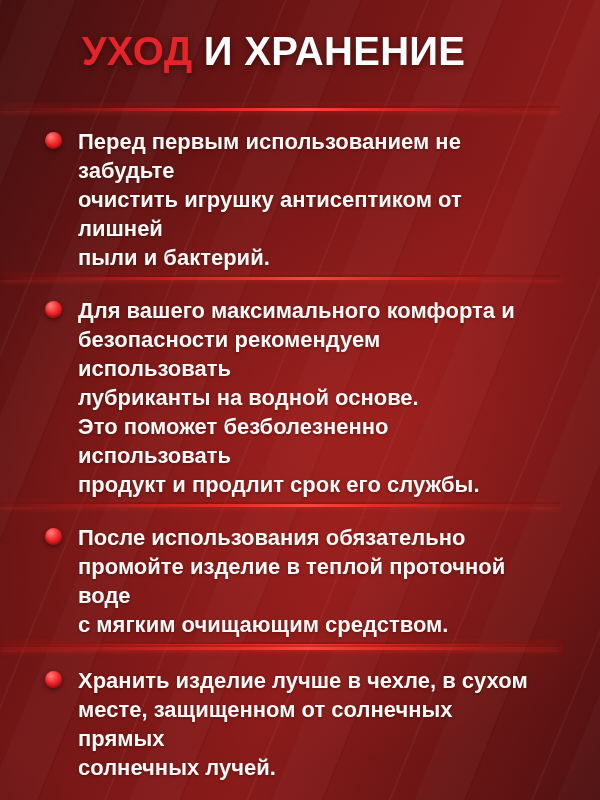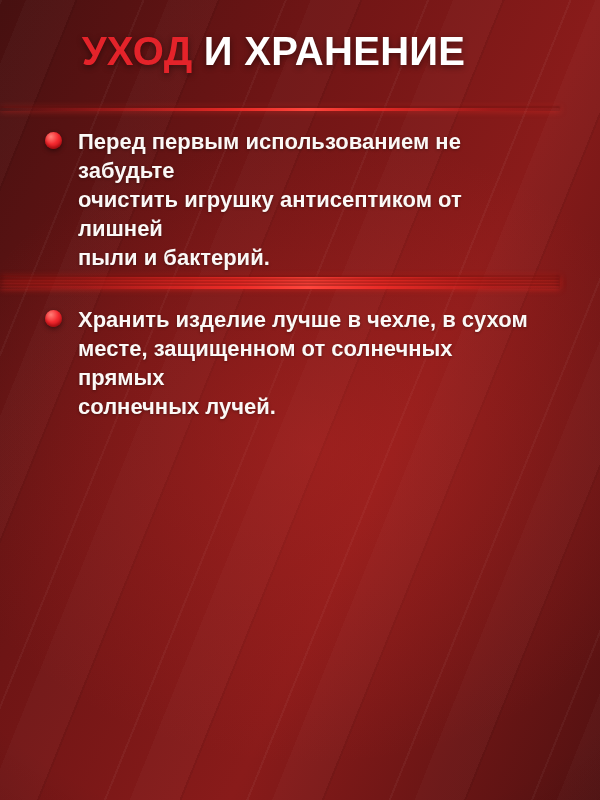--- a/index.html
+++ b/index.html
@@ -95,24 +95,38 @@
       <li class="item">
         <span class="dot"></span>
         <p class="text">Перед первым использованием не забудьте
 очистить игрушку антисептиком  от лишней
 пыли и бактерий.</p>
       </li>
       <li style="list-style:none;">
         <div class="divider"></div>
       </li>
 
+      <li class="item">
+        <span class="dot"></span>
+        <p class="text">Для вашего максимального комфорта и
+безопасности рекомендуем использовать
+лубриканты на водной основе.
+Это поможет безболезненно использовать
+продукт и продлит срок его службы.</p>
+      </li>
       <li style="list-style:none;">
         <div class="divider"></div>
       </li>
 
+      <li class="item">
+        <span class="dot"></span>
+        <p class="text">После использования обязательно
+промойте изделие в теплой проточной воде
+с мягким очищающим средством.</p>
+      </li>
       <li style="list-style:none;">
         <div class="divider"></div>
       </li>
 
       <li style="list-style:none;">
         <div class="divider"></div>
       </li>
 
       <li class="item">
         <span class="dot"></span>

